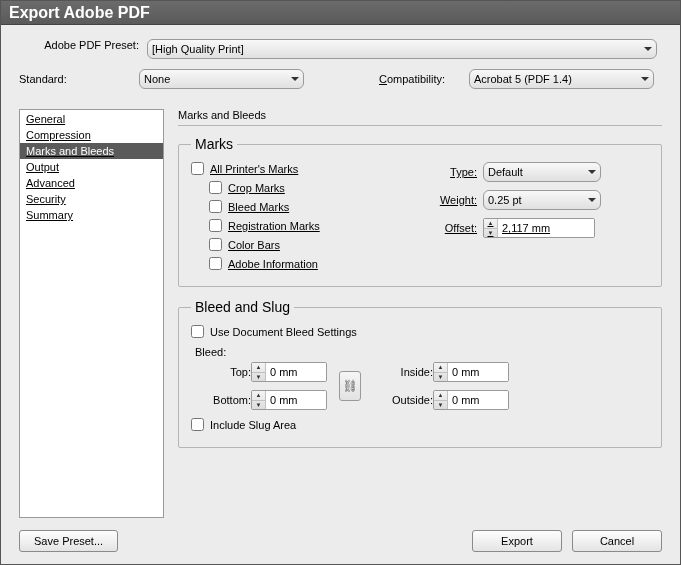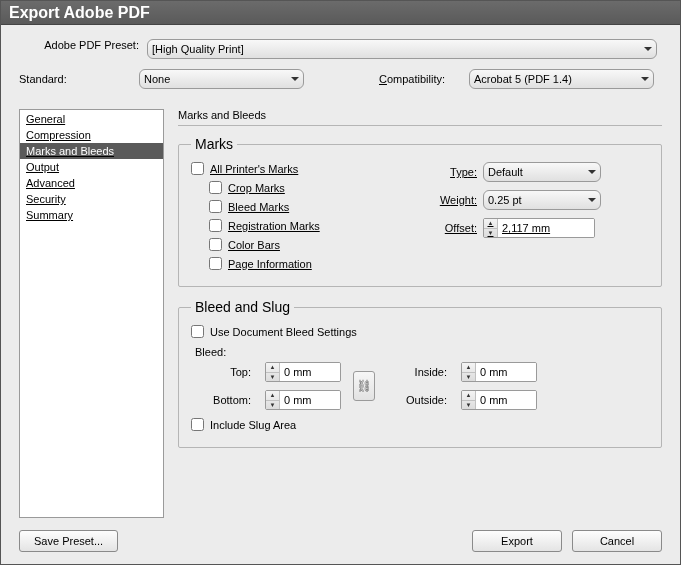--- a/index.html
+++ b/index.html
@@ -215,21 +215,21 @@
     margin-bottom: 8px;
   }
   .bleed-col {
     display: flex;
     flex-direction: column;
     gap: 8px;
   }
   .bleed-pair {
     display: flex;
     align-items: center;
-    gap: 14px;
+    gap: 0;
   }
   .bleed-pair label { width: 60px; text-align: right; }
   .bleed-pair .spinner input { width: 60px; }
   .link-icon {
     width: 22px; height: 30px;
     border: 1px solid #9a9a9a;
     border-radius: 3px;
     background: linear-gradient(to bottom,#f6f6f6,#e2e2e2);
     display:flex;align-items:center;justify-content:center;
     font-size:12px;color:#555;
@@ -324,21 +324,21 @@
               <div class="chk-row indent">
                 <input type="checkbox" style="">
                 <span>Registration Marks</span>
               </div>
               <div class="chk-row indent">
                 <input type="checkbox" style="">
                 <span>Color Bars</span>
               </div>
               <div class="chk-row indent">
                 <input type="checkbox" style="">
-                <span>Page Information</span>
+                <span>Adobe Information</span>
               </div>
             </div>
             <div class="marks-right">
               <div class="ctrl-row">
                 <label class="rlbl"><span>Typ</span><span class="underline-access">e</span><span>:</span></label>
                 <span class="small-select-wrap">
                   <select><option>Default</option></select>
                 </span>
               </div>
               <div class="ctrl-row">

